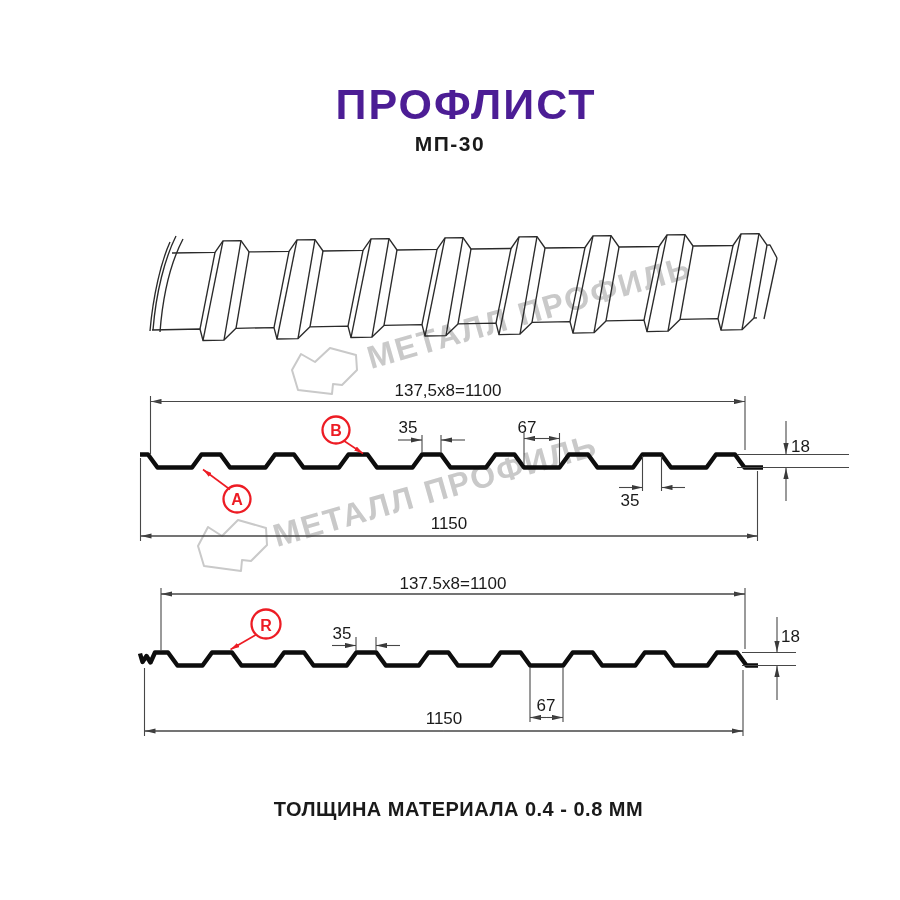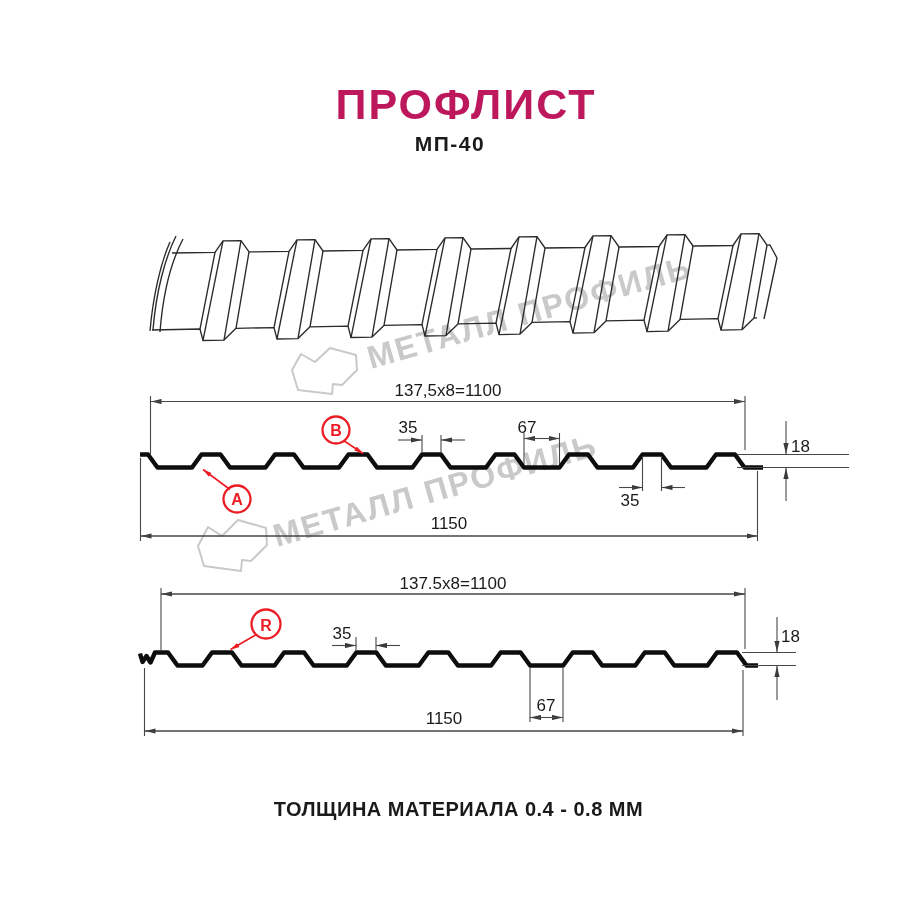--- a/index.html
+++ b/index.html
@@ -1,19 +1,19 @@
 <!DOCTYPE html>
 <html><head>
 <meta charset="utf-8">
 <style>
   html,body{margin:0;padding:0;background:#fff;}
   #stage{position:relative;width:900px;height:900px;background:#ffffff;overflow:hidden;
          font-family:"Liberation Sans",sans-serif;}
   .title{position:absolute;left:0;right:0;top:80px;text-align:center;
-         font-size:43px;font-weight:bold;letter-spacing:2px;color:#be185d;margin-left:32px;}
+         font-size:43px;font-weight:bold;letter-spacing:2px;color:#4c1d95;margin-left:32px;}
   .subtitle{position:absolute;left:0;right:0;top:132px;text-align:center;
          font-size:21px;font-weight:bold;letter-spacing:1.5px;color:#1a1a1a;}
   .footer{position:absolute;left:0;right:0;top:798px;text-align:center;
          font-size:20px;font-weight:bold;letter-spacing:0.5px;color:#1a1a1a;padding-left:17px;}
   svg{position:absolute;left:0;top:0;}
   .wm{font-size:32px;font-weight:bold;letter-spacing:2px;fill:#c9c9c9;}
   .wmlogo{fill:none;stroke:#c9c9c9;stroke-width:2;stroke-linejoin:round;}
   .sheet{fill:none;stroke:#2a2a2a;stroke-width:1.35;stroke-linejoin:round;}
   .prof{fill:none;stroke:#0d0d0d;stroke-width:4.4;stroke-linejoin:round;stroke-linecap:butt;}
   .dim{fill:none;stroke:#474747;stroke-width:1.1;}
@@ -21,21 +21,21 @@
   .mid{text-anchor:middle;}
   .redc{fill:none;stroke:#ed1c24;stroke-width:2.3;}
   .redl{fill:none;stroke:#ed1c24;stroke-width:1.6;}
   .redt{font-size:16px;font-weight:bold;fill:#ed1c24;text-anchor:middle;}
 </style>
 </head>
 <body>
 
 <div id="stage">
   <div class="title">ПРОФЛИСТ</div>
-  <div class="subtitle">МП-40</div>
+  <div class="subtitle">МП-30</div>
   <div class="footer">ТОЛЩИНА МАТЕРИАЛА 0.4 - 0.8 ММ</div>
 
   <svg width="900" height="900" viewBox="0 0 900 900">
     <defs>
       <marker id="dimarrow" viewBox="0 0 11 5.2" markerWidth="11" markerHeight="5.2" refX="11" refY="2.6" orient="auto" markerUnits="userSpaceOnUse">
         <path d="M0,0 L11,2.6 L0,5.2 Z" fill="#3a3a3a"></path>
       </marker>
       <marker id="redarrow" viewBox="0 0 9 4.8" markerWidth="9" markerHeight="4.8" refX="9" refY="2.4" orient="auto" markerUnits="userSpaceOnUse">
         <path d="M0,0 L9,2.4 L0,4.8 Z" fill="#ed1c24"></path>
       </marker>

